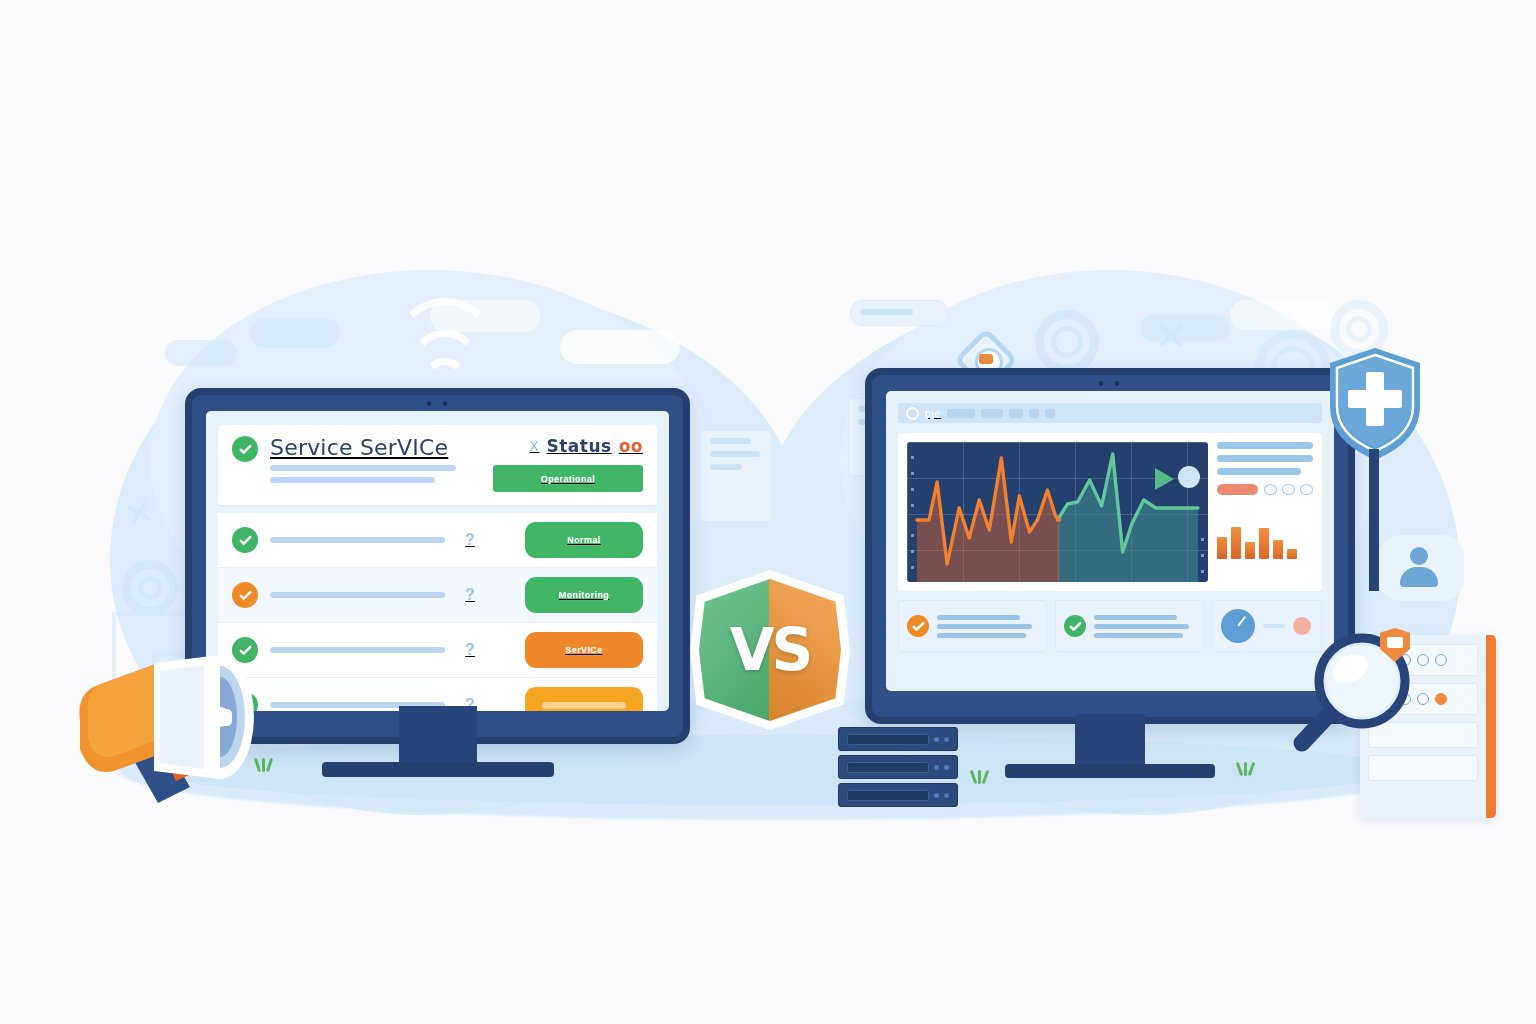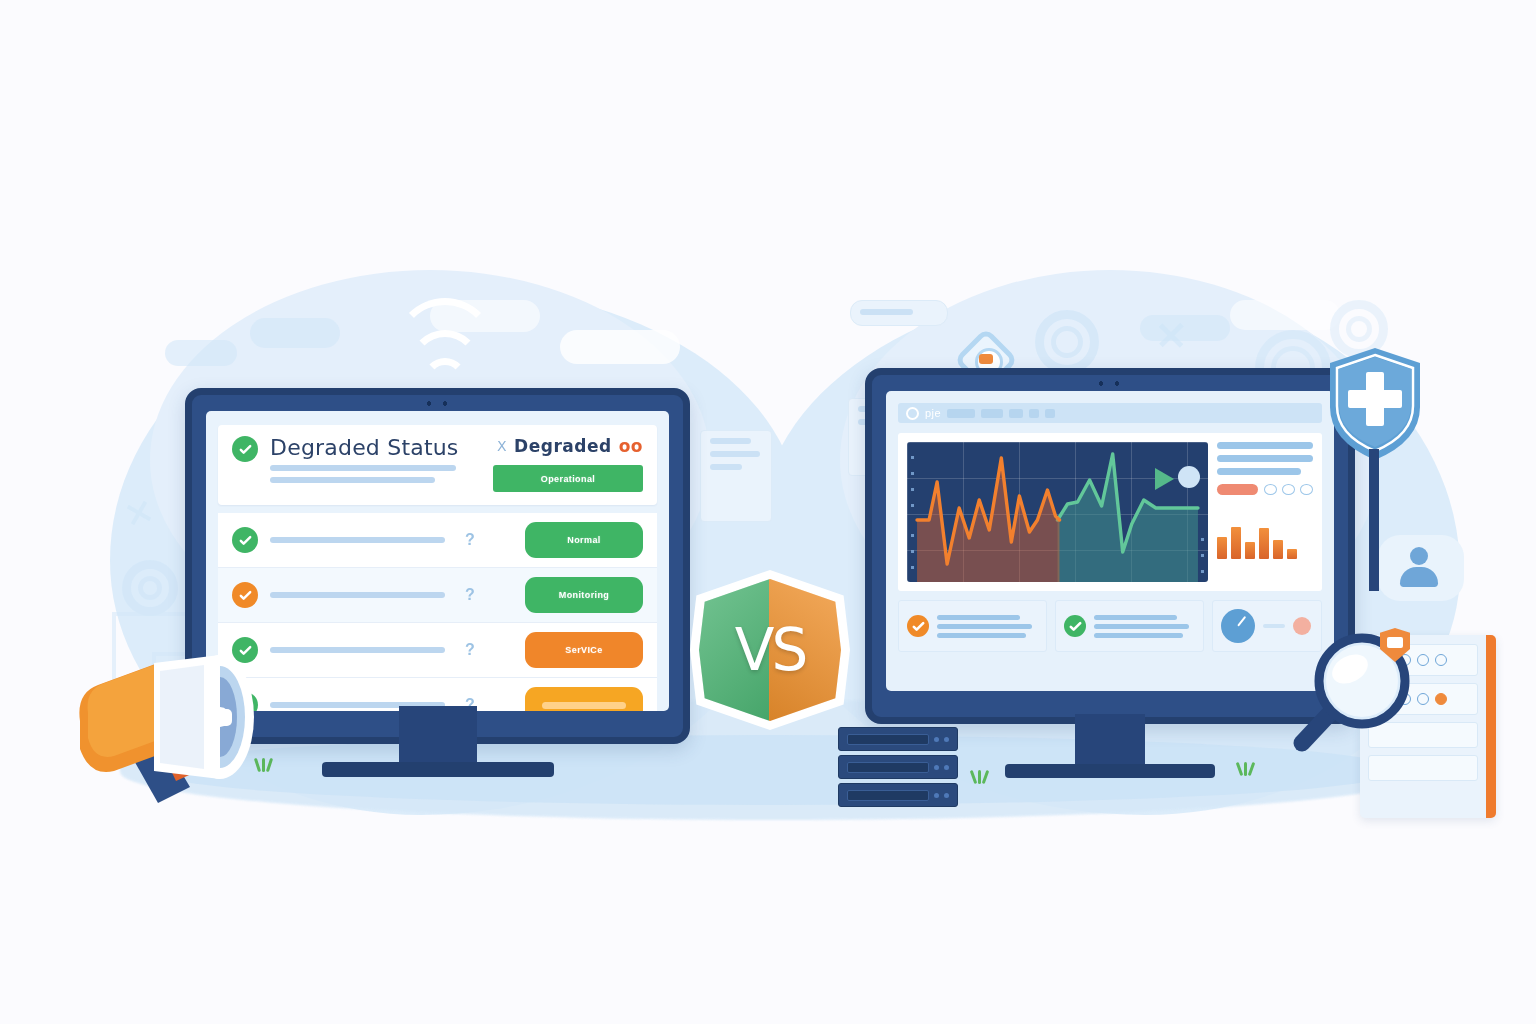--- a/index.html
+++ b/index.html
@@ -58,21 +58,21 @@
   .wifi{position:absolute;left:390px;top:330px;width:110px;height:80px;}
   .wifi span{position:absolute;left:50%;bottom:8px;transform:translateX(-50%);
     border:7px solid #ffffff;border-bottom-color:transparent;border-left-color:transparent;
     border-right-color:transparent;border-radius:50%;}
   .wifi .a1{width:88px;height:88px;margin-bottom:2px;}
   .wifi .a2{width:58px;height:58px;}
   .wifi .a3{width:30px;height:30px;}
   .wifi .dot{width:16px;height:16px;background:#fff;border:0;border-radius:3px;transform:translateX(-50%) rotate(45deg);bottom:2px;}
 
   
-  .monitor{position:absolute;}
+  .monitor{position:absolute;text-decoration:underline;}
   .bezel{
     background:#2e4f87;border:7px solid #24406f;border-radius:16px;
     box-shadow:0 6px 18px rgba(40,70,120,.18);
     padding:16px 14px 26px 14px;position:relative;
   }
   .bezel:before{ 
     content:"";position:absolute;left:50%;top:6px;transform:translateX(-50%);
     width:26px;height:5px;border-radius:3px;
     background:radial-gradient(circle at 4px 2.5px,#16305a 2.2px,transparent 2.4px),
                radial-gradient(circle at 20px 2.5px,#16305a 2.2px,transparent 2.4px);
@@ -185,21 +185,21 @@
     position:absolute;inset:9px;
     clip-path:polygon(50% 0%,96% 16%,100% 50%,96% 84%,50% 100%,4% 84%,0% 50%,4% 16%);
     background:linear-gradient(90deg,#4cb373 0%,#4cb373 49%,#f0922e 49%,#f0922e 100%);
     display:flex;align-items:center;justify-content:center;
   }
   .vs-inner:before{content:"";position:absolute;left:0;top:0;bottom:0;width:50%;
     background:linear-gradient(135deg,rgba(255,255,255,.22),rgba(0,0,0,.08));}
   .vs-inner:after{content:"";position:absolute;right:0;top:0;bottom:0;width:50%;
     background:linear-gradient(215deg,rgba(255,255,255,.22),rgba(0,0,0,.1));}
   .vs-text{
-    position:relative;z-index:2;color:#fff;font-weight:400;font-size:58px;
+    position:relative;z-index:2;color:#fff;font-weight:700;font-size:58px;
     font-family:"DejaVu Sans",sans-serif;letter-spacing:-3px;
     text-shadow:0 2px 4px rgba(0,0,0,.18);
   }
 
   
   #megaphone{position:absolute;left:62px;top:625px;width:250px;height:190px;z-index:44;}
 
   
   #shield-badge{position:absolute;left:1325px;top:345px;width:100px;height:118px;z-index:44;}
 
@@ -318,28 +318,28 @@
     <div class="bezel">
       <div class="screen">
 
         <div class="status-card">
           <div class="check green">
             <svg viewBox="0 0 16 16">
                 <path d="M3 8.4l3 3 7-7" stroke="#fff" stroke-width="2.6" fill="none" stroke-linecap="round" stroke-linejoin="round"></path>
               </svg>
           </div>
           <div class="card-head">
-            <div class="card-title">Degraded Status</div>
+            <div class="card-title">Service SerVICe</div>
             <div class="bar w-long"></div>
             <div class="bar w-mid"></div>
           </div>
           <div class="right-col">
             <div class="brandline">
               <span class="x">X</span>
-              <span>Degraded</span>
+              <span>Status</span>
               <span class="tail">oo</span>
             </div>
             <div class="pill green" style="height:27px;border-radius:3px;">Operational</div>
           </div>
         </div>
 
         <div class="rows">
           <div class="row">
             <div class="check green">
               <svg viewBox="0 0 16 16">

